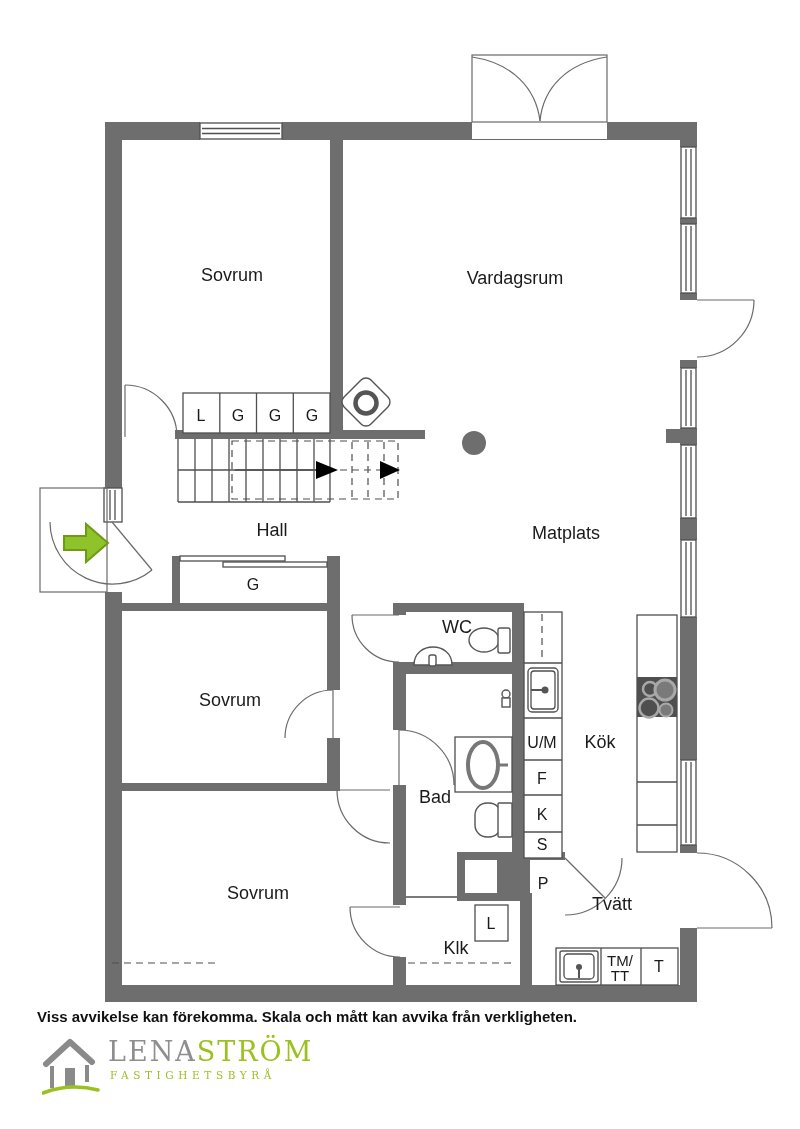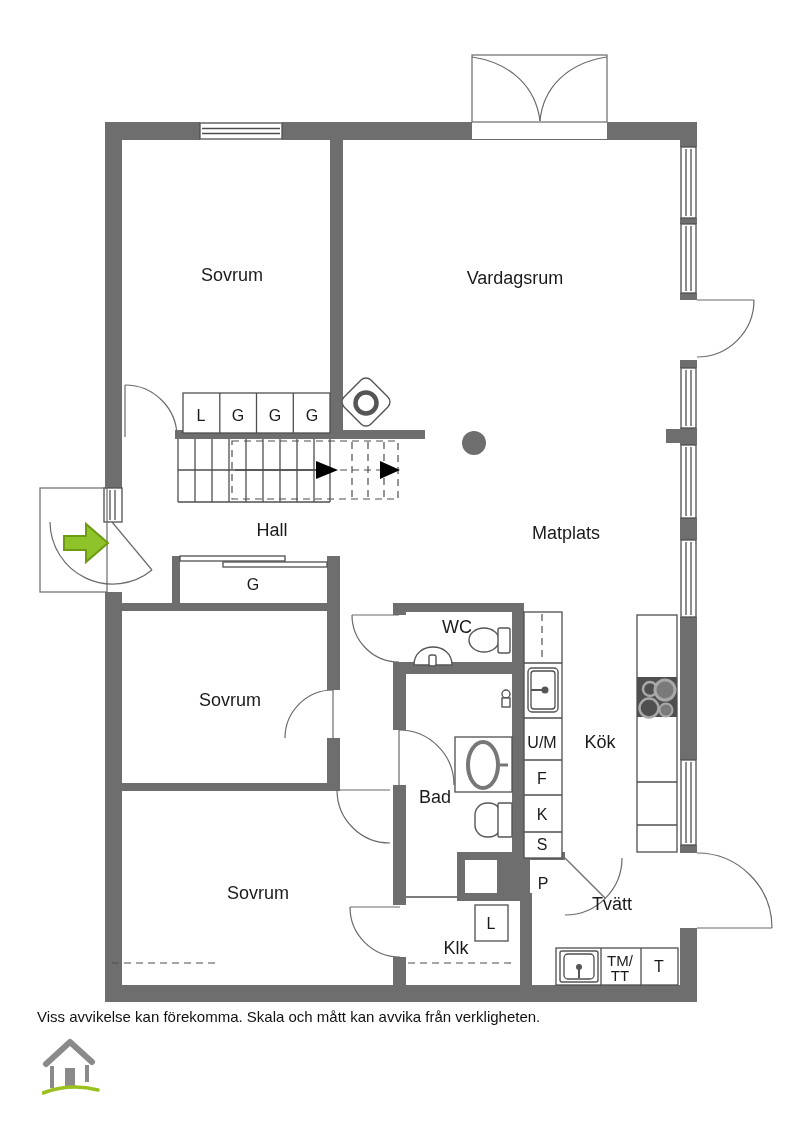--- a/index.html
+++ b/index.html
@@ -8,21 +8,21 @@
   svg{display:block;}
   svg text{font-family:"Liberation Sans", sans-serif;fill:#1a1a1a;}
   .room-label{font-size:18px;}
   .small-label{font-size:16px;}
   .wall{fill:#6e6e6e;stroke:none;}
   .thin{stroke:#4f4f4f;stroke-width:1.3;fill:none;}
   .thinw{stroke:#4f4f4f;stroke-width:1.3;fill:#ffffff;}
   .door{stroke:#6a6a6a;stroke-width:1.2;fill:none;}
   .dash{stroke:#4f4f4f;stroke-width:1.2;fill:none;stroke-dasharray:7 5;}
   .fixture{stroke:#555;stroke-width:1.4;fill:#ffffff;}
-  #footer-text{position:absolute;left:37px;top:1008px;font-size:15px;color:#111;}
+  #footer-text{position:absolute;left:37px;top:1008px;font-size:15px;color:#111;font-weight:bold;}
   #logo{position:absolute;left:42px;top:1036px;display:flex;align-items:flex-start;}
   #logo-words{margin-left:8px;padding-top:2px;}
   #logo-name{font-family:"DejaVu Serif", serif;font-size:27px;letter-spacing:2px;line-height:1;}
   #logo-name .gray{color:#8e8e8e;}
   #logo-name .green{color:#9bc121;}
   #logo-tagline{font-family:"DejaVu Serif", serif;font-size:10.5px;letter-spacing:4.6px;
                 color:#9bc121;margin-top:4px;padding-left:2px;}
 </style>
 </head>
 <body>
@@ -306,15 +306,19 @@
   <div id="footer-text">Viss avvikelse kan förekomma. Skala och mått kan avvika från verkligheten.</div>
 
   <div id="logo">
     <svg width="58" height="64" viewBox="0 0 58 64">
       <path d="M4,28 L28,6 L50,26" fill="none" stroke="#8a8a8a" stroke-width="6" stroke-linecap="round" stroke-linejoin="round"></path>
       <line x1="10" y1="30" x2="10" y2="52" stroke="#8a8a8a" stroke-width="4"></line>
       <line x1="45" y1="29" x2="45" y2="46" stroke="#8a8a8a" stroke-width="4"></line>
       <rect x="23" y="32" width="10" height="18" fill="#8a8a8a"></rect>
       <path d="M1,57 Q28,47 56,54" fill="none" stroke="#9bc121" stroke-width="3.5" stroke-linecap="round"></path>
     </svg>
+    <div id="logo-words">
+      <div id="logo-name"><span class="gray">LENA</span><span class="green">STRÖM</span></div>
+      <div id="logo-tagline">FASTIGHETSBYRÅ</div>
+    </div>
   </div>
 
 </div>
 
 </body></html>

